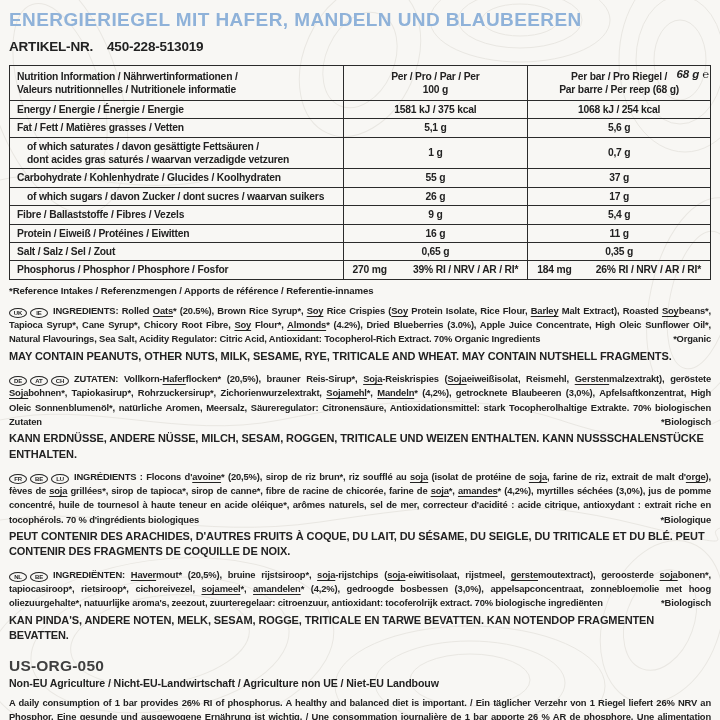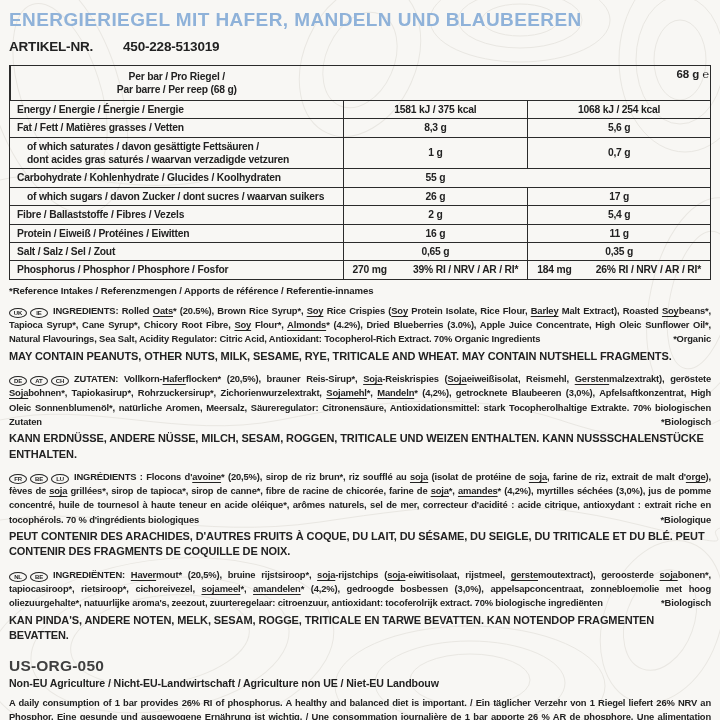--- a/index.html
+++ b/index.html
@@ -12,23 +12,23 @@
   body{
     width:720px;height:720px;overflow:hidden;position:relative;
     background:#f8f7f4;color:var(--txt);
     font-family:"Liberation Sans",sans-serif;
   }
   .bg{position:absolute;inset:0;z-index:0;}
   .content{position:relative;z-index:1;padding:6px 9px 0 9px;}
 
   .title{font-size:19px;font-weight:700;color:var(--blue);letter-spacing:.4px;margin:4px 0 0;line-height:1.1;}
   .article{font-size:13.5px;font-weight:700;margin-top:8px;letter-spacing:-.2px;}
-  .article .num{margin-left:30px;}
+  .article .num{margin-left:14px;}
   .desc-row{position:relative;margin-top:11px;padding-right:72px;font-weight:700;font-size:10.8px;line-height:1.6;letter-spacing:-.1px;}
-  .net{position:absolute;right:2px;top:0;font-weight:700;font-size:11.5px;white-space:nowrap;}
+  .net{position:absolute;right:2px;top:0;font-weight:700;font-size:11.5px;white-space:nowrap;font-style:italic;}
 
   .table{margin-top:9px;border:1px solid var(--bd);}
   .t-row{display:grid;grid-template-columns:47.5% 26.4% 26.1%;}
   .t-body .t-row{border-top:1px solid var(--bd);}
   .t-cell{padding:2px 7px;display:flex;align-items:center;font-size:10.3px;font-weight:700;letter-spacing:-.2px;line-height:1.3;min-height:17px;}
   .t-cell.val{justify-content:center;text-align:center;border-left:1px solid var(--bd);}
   .t-cell.label{white-space:pre-line;}
   .t-cell.label.indent{padding-left:17px;}
   .t-cell.val.split{justify-content:space-between;padding:2px 9px;text-align:left;}
   .t-head .t-cell{min-height:34px;}
@@ -87,53 +87,58 @@
     <span>ARTIKEL-NR.</span><span class="num">450-228-513019</span>
   </div>
 
   <div class="desc-row">
     <span class="net">68 g ℮</span>
   </div>
 
   <div class="table">
     <div class="t-head">
       <div class="t-row">
+        <div class="t-cell label">Nutrition Information / Nährwertinformationen /
+Valeurs nutritionnelles / Nutritionele informatie</div>
+        <div class="t-cell val">Per / Pro / Par / Per
+100 g</div>
         <div class="t-cell val">Per bar / Pro Riegel /
 Par barre / Per reep (68 g)</div>
       </div>
     </div>
     <div class="t-body">
         <div class="t-row">
           <div class="t-cell label">Energy / Energie / Énergie / Energie</div>
           <div class="t-cell val">1581 kJ / 375 kcal</div>
           <div class="t-cell val">1068 kJ / 254 kcal</div>
         </div>
         <div class="t-row">
           <div class="t-cell label">Fat / Fett / Matières grasses / Vetten</div>
-          <div class="t-cell val">8,3 g</div>
+          <div class="t-cell val">5,1 g</div>
           <div class="t-cell val">5,6 g</div>
         </div>
         <div class="t-row">
           <div class="t-cell label indent">of which saturates / davon gesättigte Fettsäuren /
 dont acides gras saturés / waarvan verzadigde vetzuren</div>
           <div class="t-cell val">1 g</div>
           <div class="t-cell val">0,7 g</div>
         </div>
         <div class="t-row">
           <div class="t-cell label">Carbohydrate / Kohlenhydrate / Glucides / Koolhydraten</div>
           <div class="t-cell val">55 g</div>
+          <div class="t-cell val">37 g</div>
         </div>
         <div class="t-row">
           <div class="t-cell label indent">of which sugars / davon Zucker / dont sucres / waarvan suikers</div>
           <div class="t-cell val">26 g</div>
           <div class="t-cell val">17 g</div>
         </div>
         <div class="t-row">
           <div class="t-cell label">Fibre / Ballaststoffe / Fibres / Vezels</div>
-          <div class="t-cell val">2 g</div>
+          <div class="t-cell val">9 g</div>
           <div class="t-cell val">5,4 g</div>
         </div>
         <div class="t-row">
           <div class="t-cell label">Protein / Eiweiß / Protéines / Eiwitten</div>
           <div class="t-cell val">16 g</div>
           <div class="t-cell val">11 g</div>
         </div>
         <div class="t-row">
           <div class="t-cell label">Salt / Salz / Sel / Zout</div>
           <div class="t-cell val">0,65 g</div>

